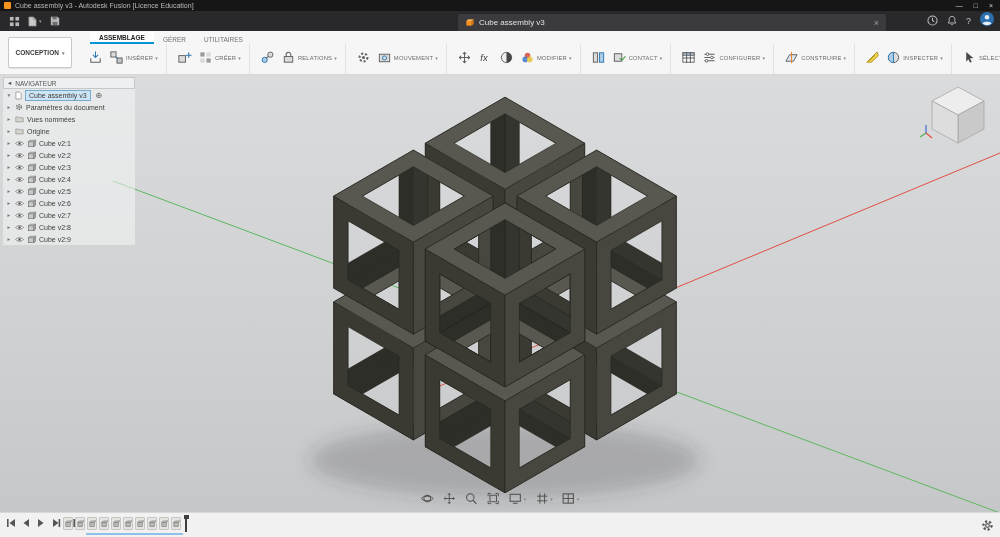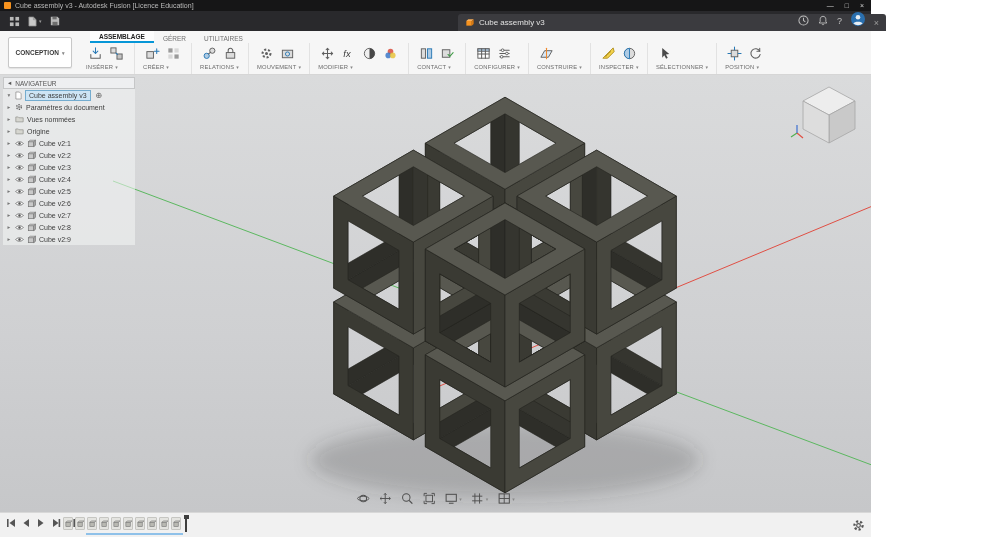--- a/index.html
+++ b/index.html
@@ -1,18 +1,18 @@
 <!DOCTYPE html>
 <html><head>
 <meta charset="utf-8">
 <style>
 *{margin:0;padding:0;box-sizing:border-box}
 html,body{width:1000px;height:537px;overflow:hidden}
 body{font-family:"Liberation Sans",sans-serif;background:#fff;position:relative}
-.app{width:871px;height:537px;display:flex;flex-direction:column}
+.app{width:1000px;height:537px;display:flex;flex-direction:column}
 
 
 .titlebar{height:11px;background:#161617;display:flex;align-items:center;padding:0 4px;color:#b9b9b9;font-size:7px;flex:0 0 auto}
 .app-icon{width:7px;height:7px;background:#f6921e;border-radius:1px;margin-right:4px;flex:0 0 auto}
 .wincontrols{margin-left:auto;display:flex;gap:11px;color:#d4d4d4;font-size:7px;padding-right:3px}
 .wincontrols span{cursor:default}
 
 
 .tabstrip{height:20px;background:#29292c;position:relative;display:flex;align-items:center;flex:0 0 auto}
 .strip-icons{display:flex;align-items:center;gap:8px;padding:0 9px;height:100%}
@@ -23,21 +23,21 @@
 .helpq{color:#c2c2c2;font-size:9px}
 
 
 .toolbar{height:44px;background:#f6f6f6;border-bottom:1px solid #d6d6d6;display:flex;flex:0 0 auto}
 .workspace{margin:6px 6px 6px 8px;width:64px;background:#fff;border:1px solid #c8c8c8;border-radius:2px;font-size:6.5px;font-weight:bold;color:#3a3a3a;display:flex;align-items:center;justify-content:center;gap:3px;box-shadow:0 1px 1px rgba(0,0,0,.08)}
 .main-col{flex:1;display:flex;flex-direction:column;min-width:0}
 .tabsrow{height:13px;display:flex;align-items:flex-end;padding-left:12px;font-size:6.5px;color:#707070}
 .ctab{padding:2px 9px 1px}
 .ctab.active{color:#1d1d1d;font-weight:bold;background:#fdfdfd;border-bottom:2px solid #0696d7}
 .groupsrow{flex:1;display:flex;align-items:stretch}
-.tgroup{display:flex;flex-direction:column;align-items:flex-start;padding:1px 8px 4px}
+.tgroup{display:flex;flex-direction:row;align-items:center;padding:1px 8px 4px}
 .tgroup + .tgroup{border-left:1px solid #e2e2e2}
 .gicons{display:flex;gap:2px;height:19px;align-items:center}
 .gicon{width:19px;height:19px;display:flex;align-items:center;justify-content:center;border-radius:2px}
 .glabel{font-size:5.8px;color:#6b6b6b;display:flex;gap:2px;margin-top:1px;letter-spacing:.2px}
 .chev{font-size:5px;color:#888}
 
 
 .viewport{position:relative;flex:1;background:linear-gradient(#dadbdc 0%,#cfd0d2 60%,#c6c7c9 100%);overflow:hidden}
 svg.layer{position:absolute;left:0;top:0}
 

